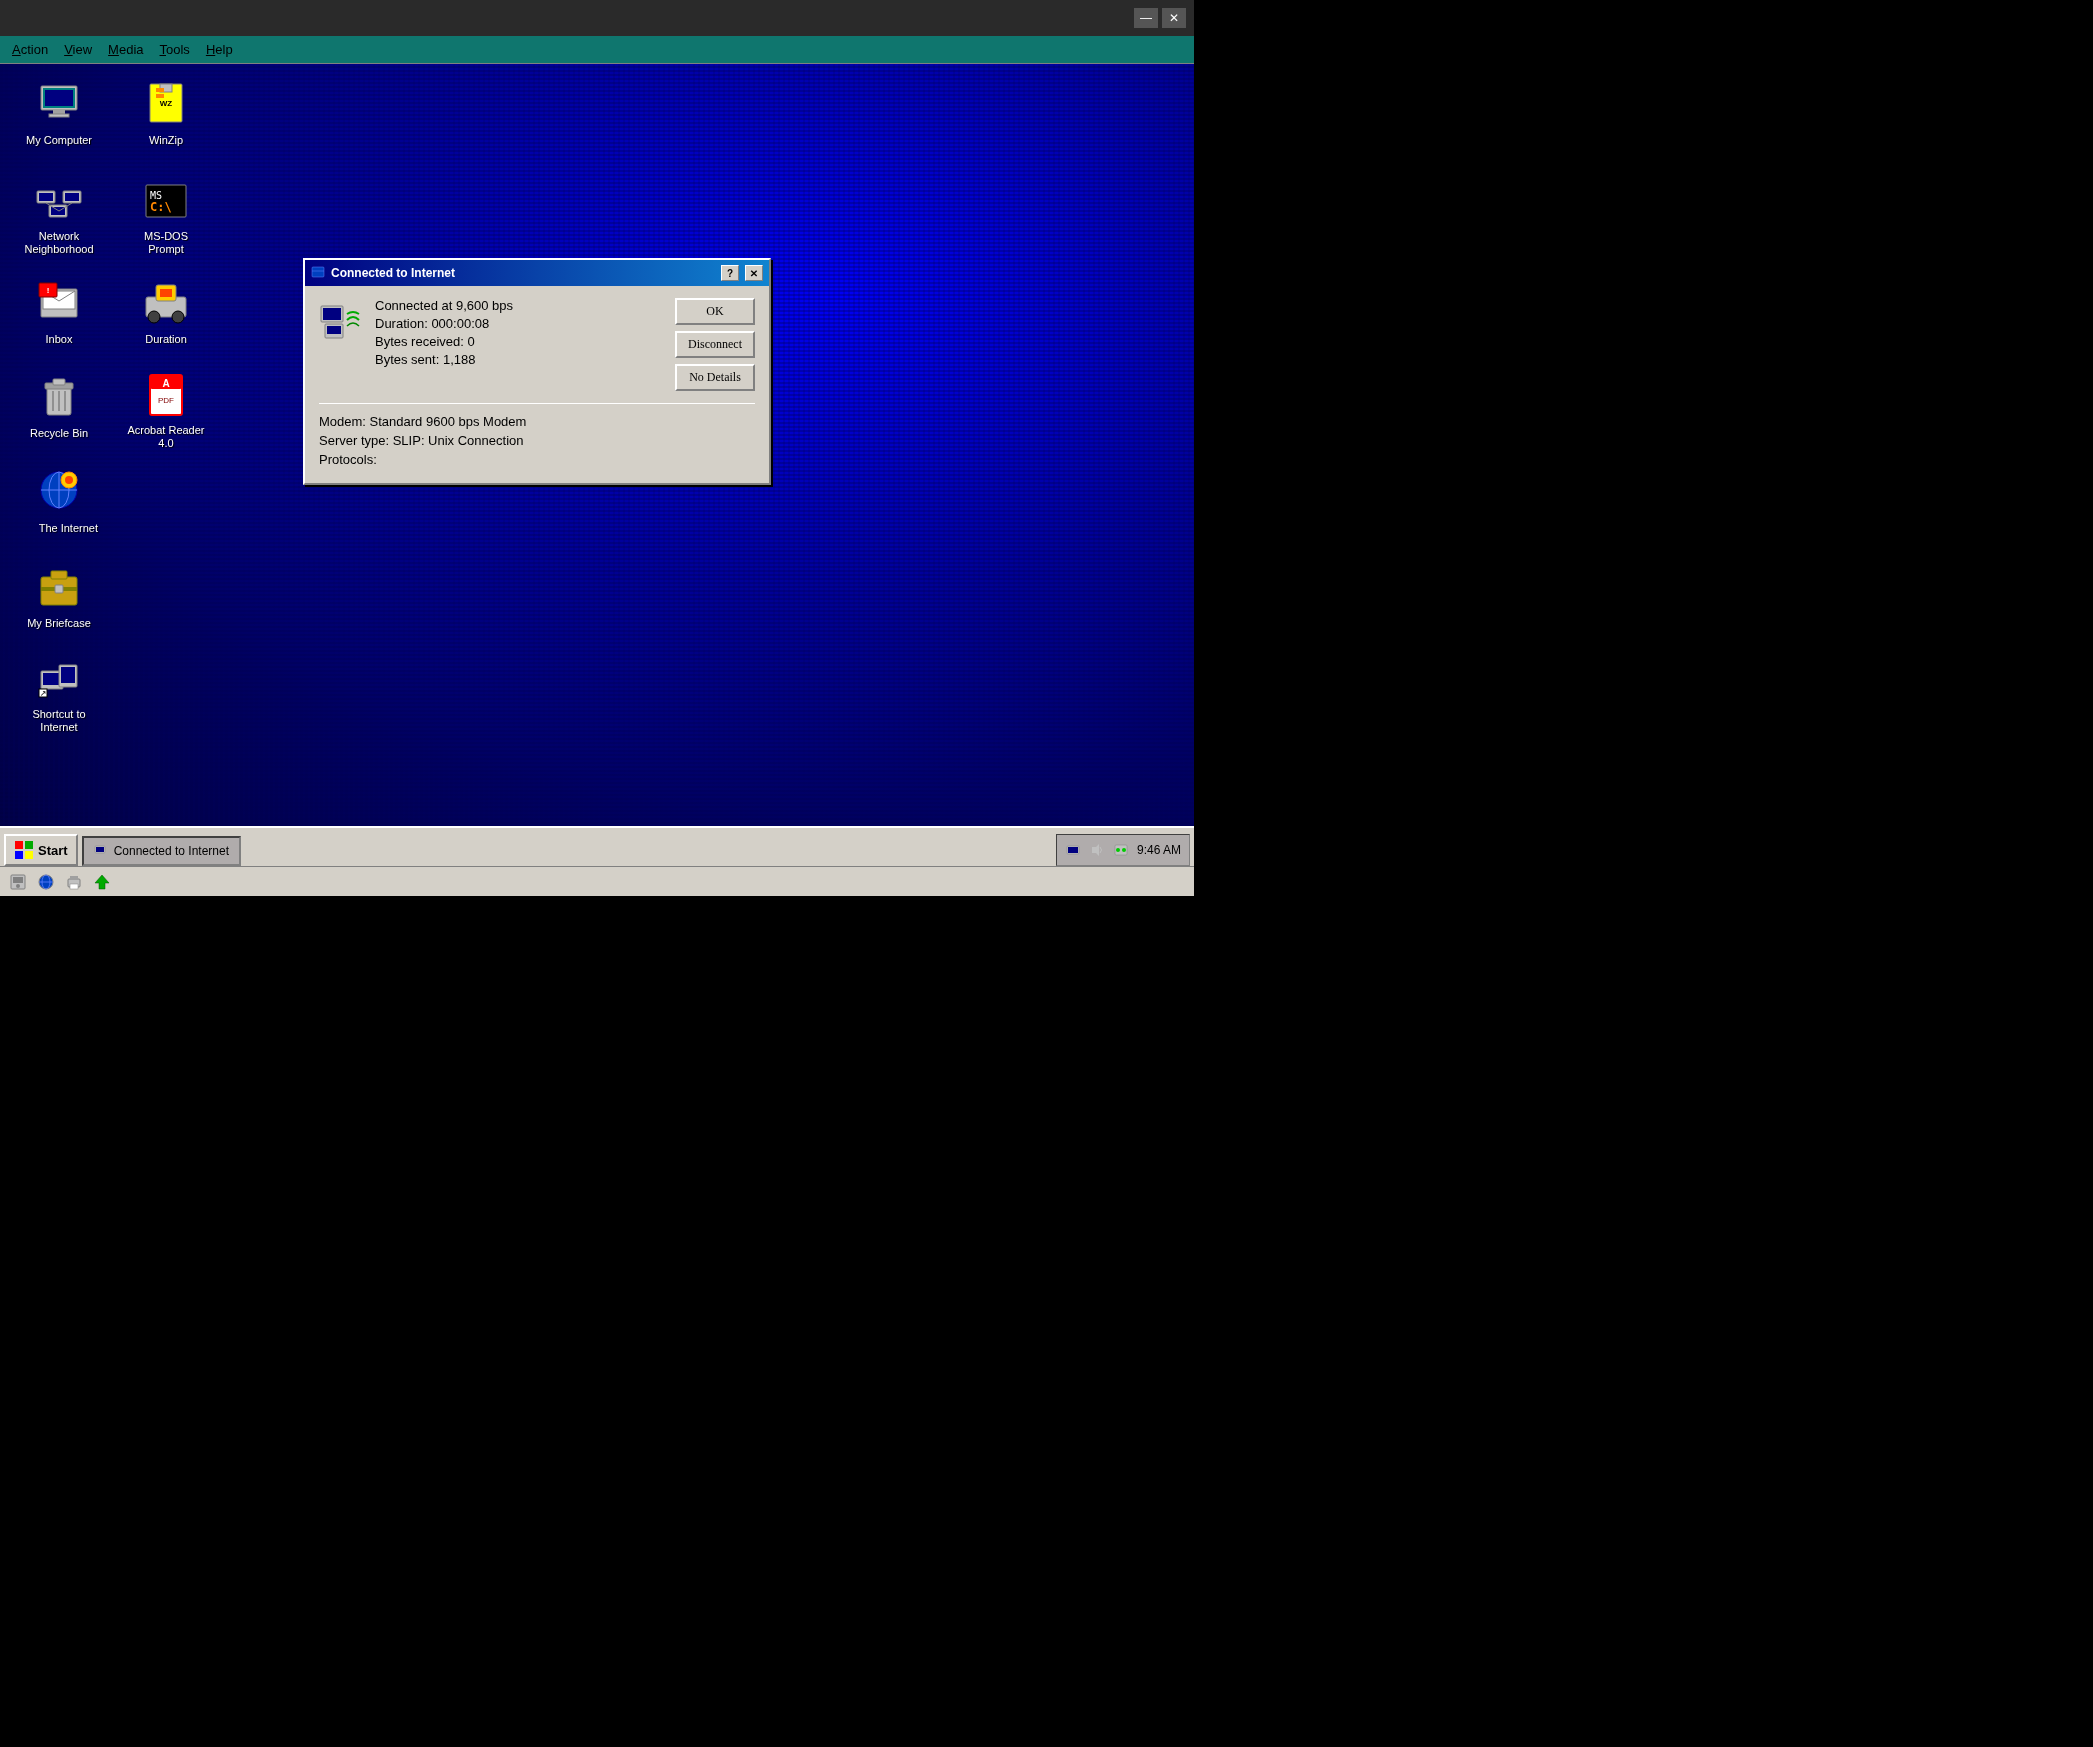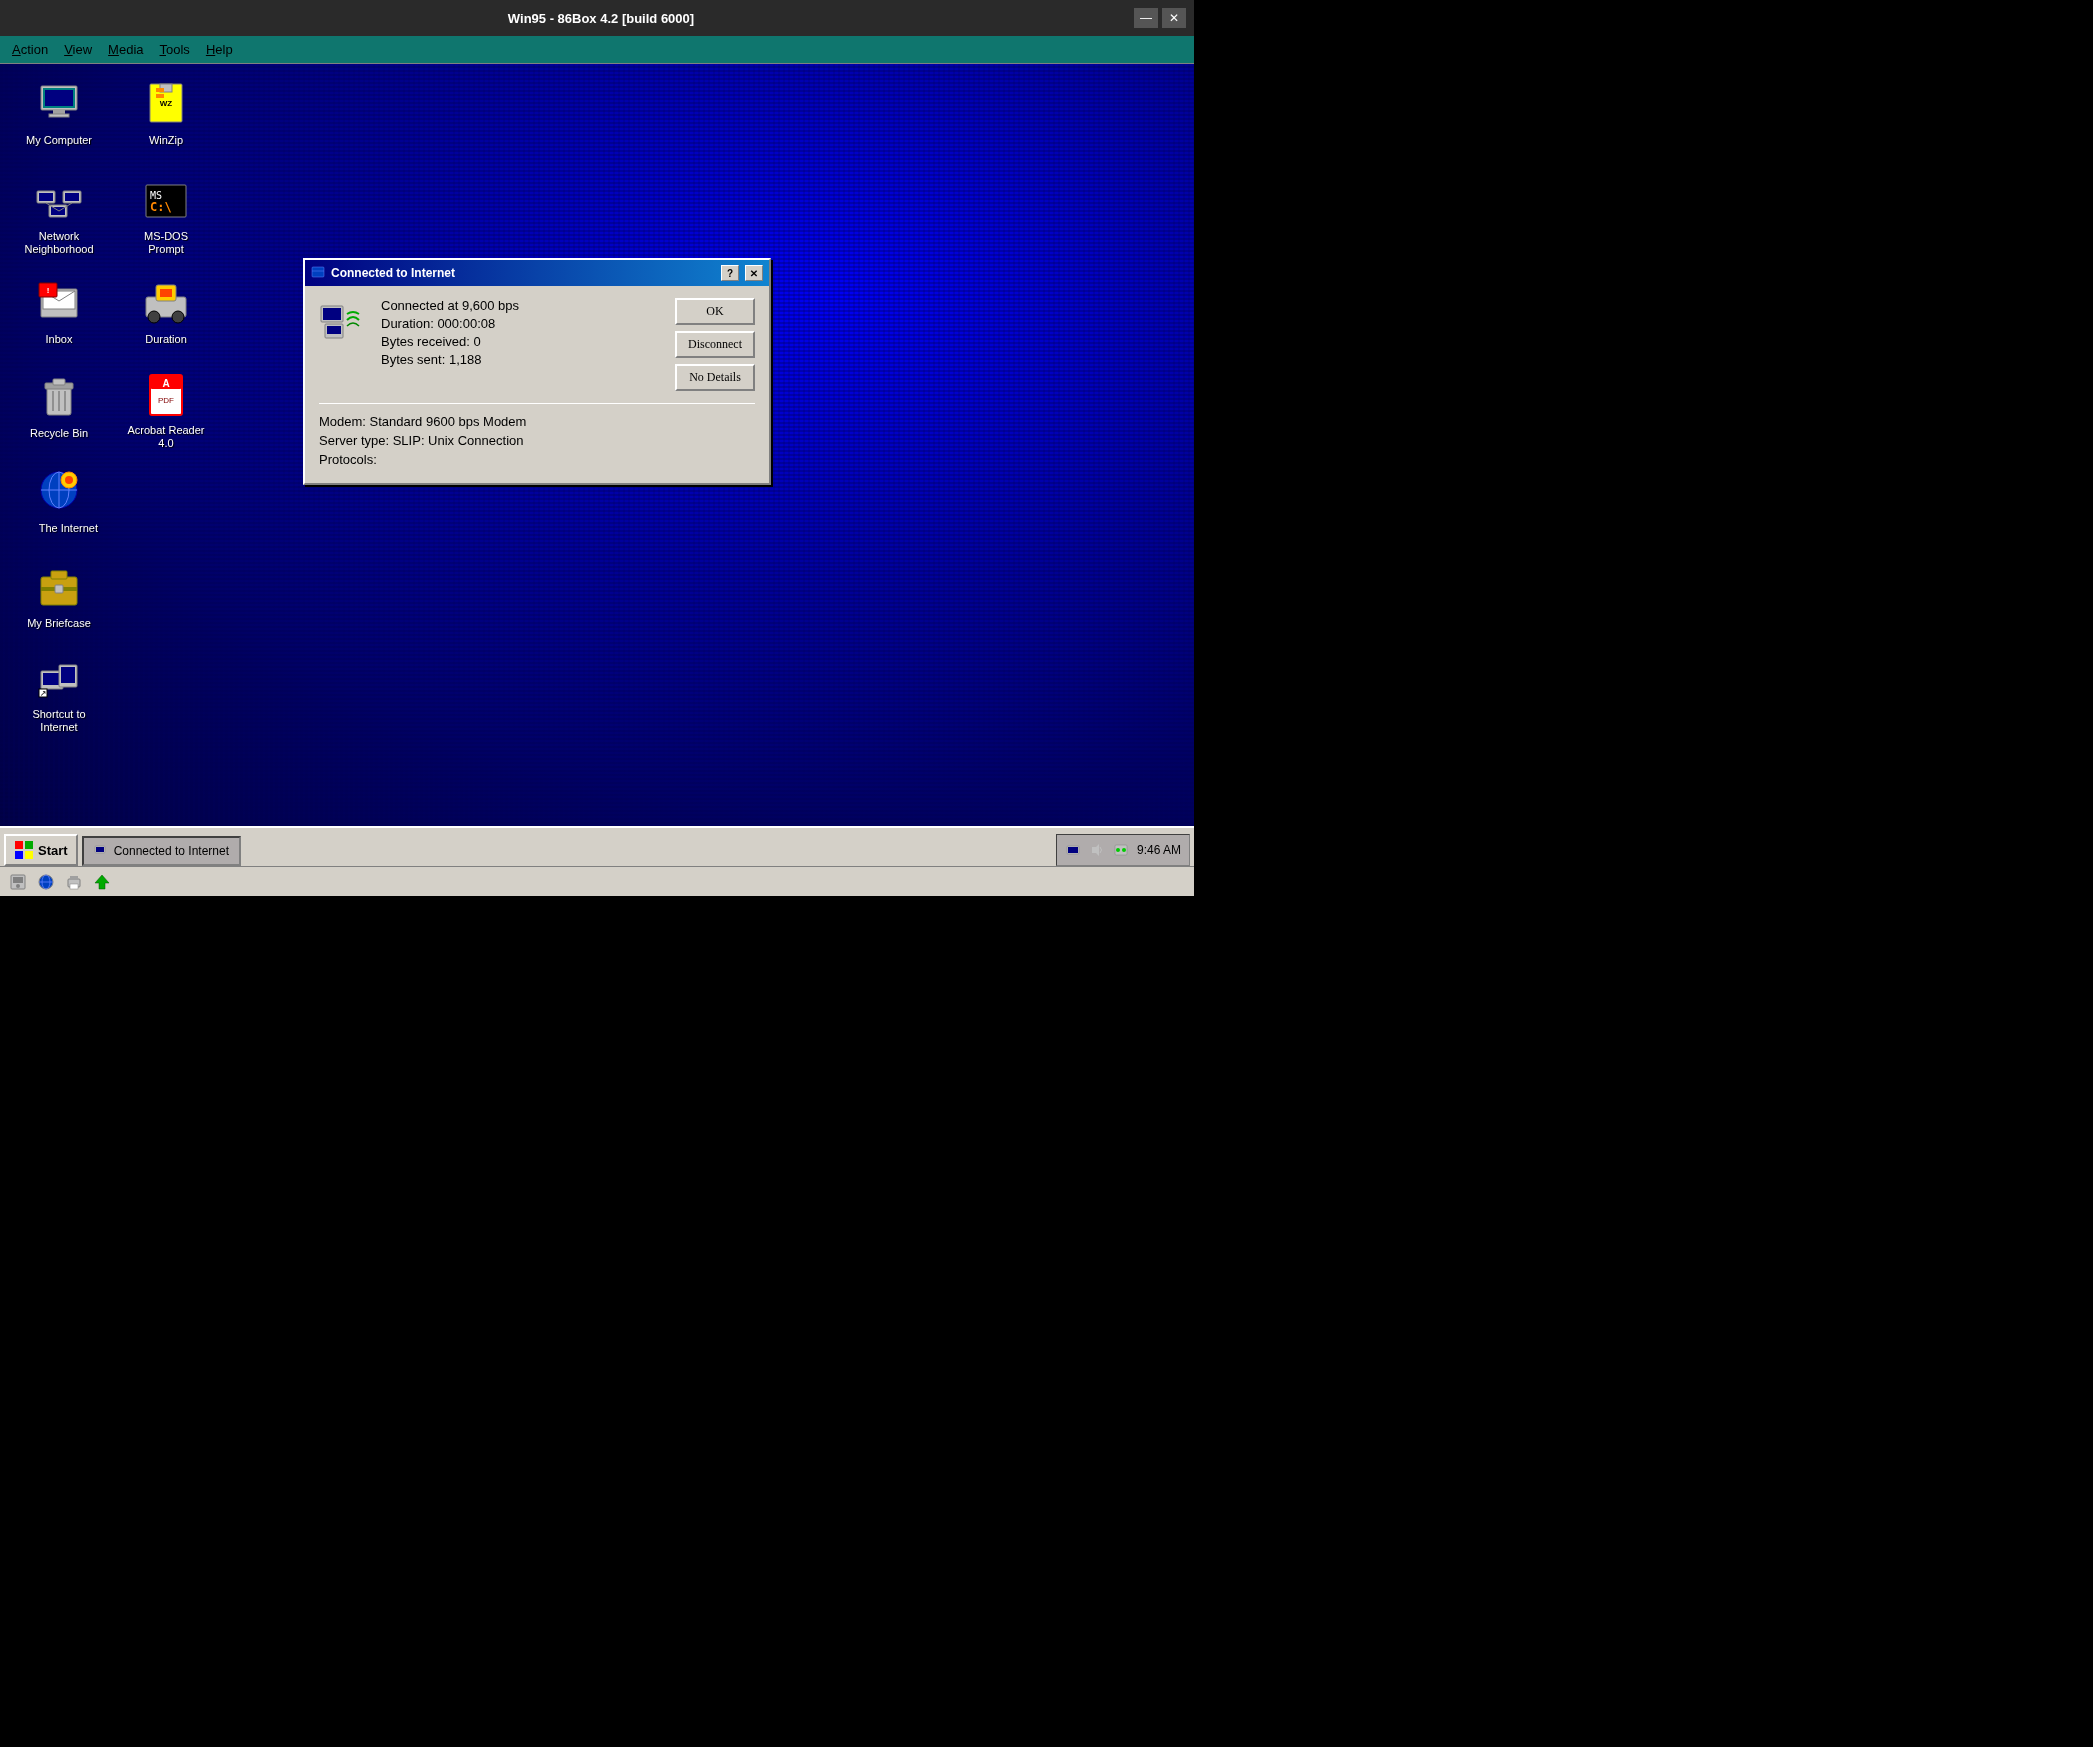--- a/index.html
+++ b/index.html
@@ -140,21 +140,21 @@
       font-size: 10px;
       cursor: pointer;
       display: flex; align-items: center; justify-content: center;
       font-weight: bold;
     }
     #dialog-body {
       padding: 12px 14px;
     }
     #dialog-top-section {
       display: flex;
-      gap: 14px;
+      gap: 8px;
       margin-bottom: 12px;
     }
     #connection-icon {
       width: 48px;
       height: 48px;
       flex-shrink: 0;
     }
     #connection-info {
       flex: 1;
     }
@@ -280,21 +280,20 @@
     .status-icon {
       width: 20px; height: 20px;
       display: flex; align-items: center; justify-content: center;
     }
   </style>
 </head>
 <body>
 
 <div id="emulator-titlebar">
   <div style="width:60px;"></div>
-  <div id="titlebar-title">Win95 - 86Box 4.2 [build 6000]</div>
   <div id="titlebar-controls">
     <button class="titlebar-btn">—</button>
     <button class="titlebar-btn">✕</button>
   </div>
 </div>
 
 <div id="menubar">
   <div class="menu-item"><span>A</span>ction</div>
   <div class="menu-item"><span>V</span>iew</div>
   <div class="menu-item"><span>M</span>edia</div>

